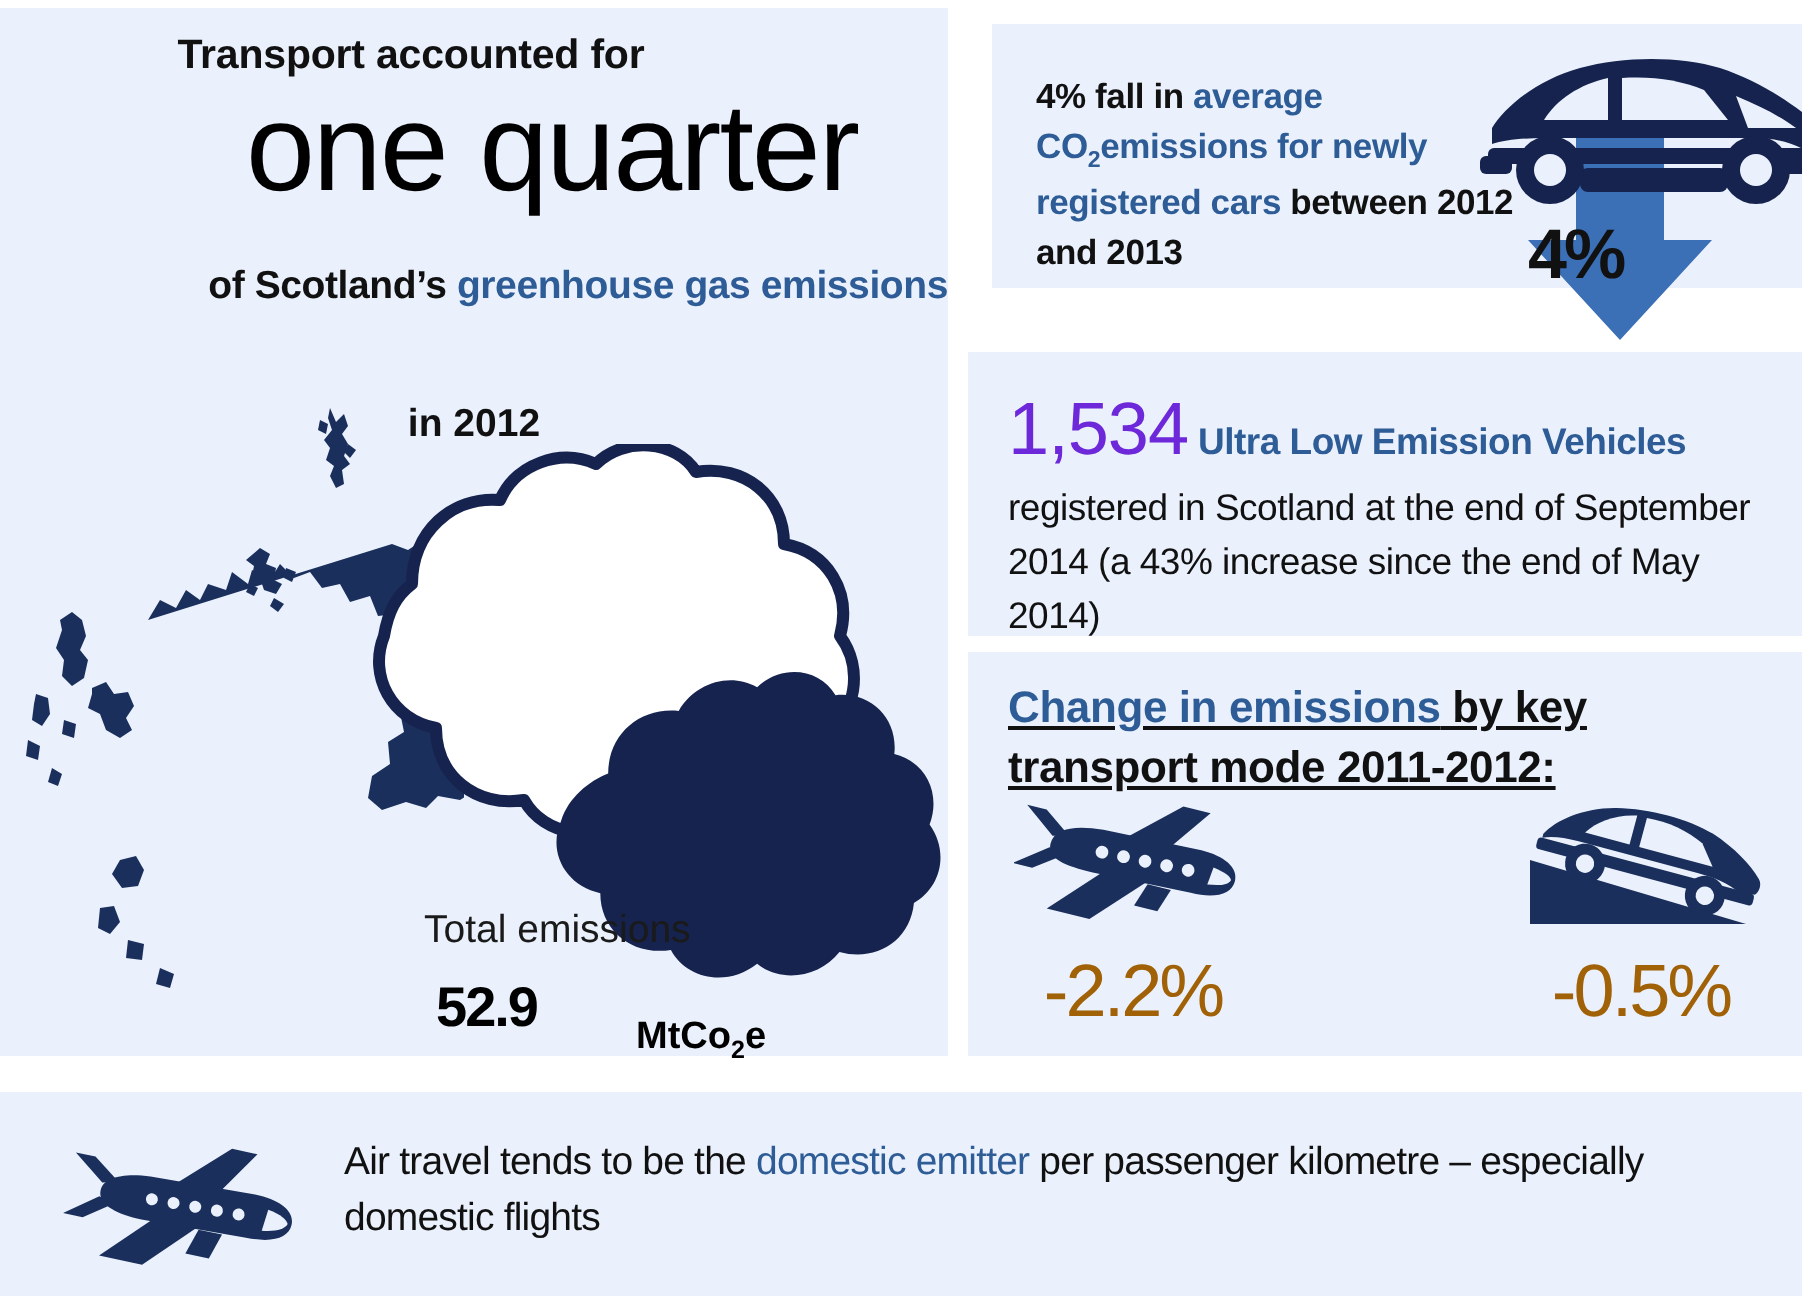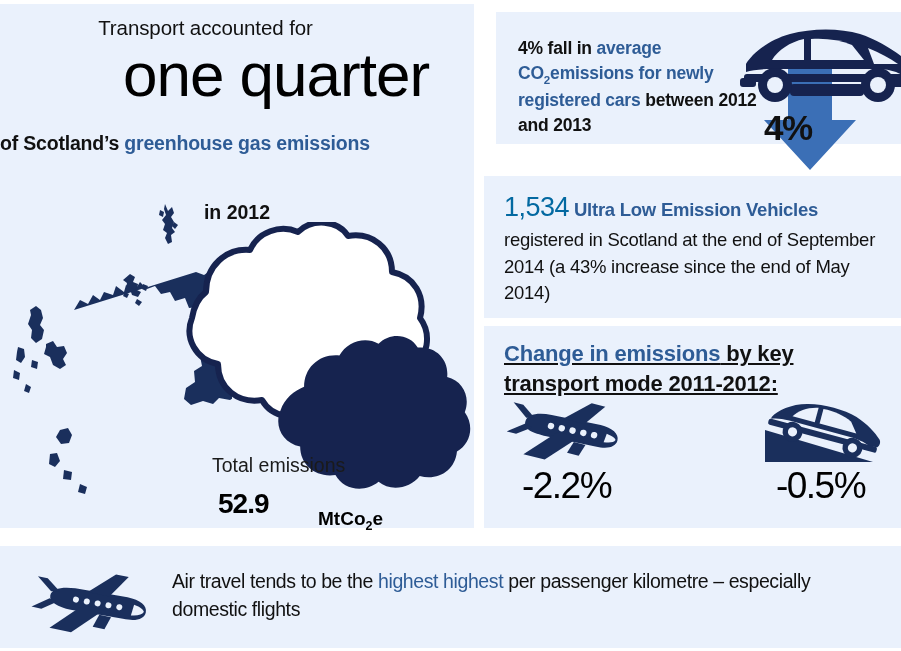--- a/index.html
+++ b/index.html
@@ -30,37 +30,37 @@
 
   
   #panel-left { left: 0; top: 4px; width: 474px; height: 524px; }
 
   .head-line1 {
     position: absolute;
     left: 0; top: 12px; width: 411px;
     text-align: center;
     font-size: 20.5px;
     color: #111111;
-    font-weight: 400;
+    font-weight: 700;
     letter-spacing: -0.1px;
   }
   .head-big {
     position: absolute;
     left: 0; top: 40px; width: 552px;
     text-align: center;
     font-size: 62px;
     line-height: 1.0;
     color: #000000;
     font-weight: 300;
     letter-spacing: -1px;
   }
   .head-line3 {
     position: absolute;
     left: 0; top: 128px; width: 474px;
-    text-align: left;
+    text-align: right;
     font-size: 19.5px;
     color: #111111;
     font-weight: 600;
     letter-spacing: -0.2px;
   }
   .head-line3 .blue { color: #2e5c96; }
   .head-line4 {
     position: absolute;
     left: 0; top: 152px; width: 474px;
     text-align: center;
@@ -154,23 +154,23 @@
   #ulev-body {
     position: absolute;
     left: 20px; top: 12px; width: 390px;
     font-size: 18.5px;
     line-height: 1.44;
     color: #111111;
     font-weight: 400;
     letter-spacing: -0.25px;
   }
   #ulev-number {
-    font-size: 27px;
+    font-size: 37px;
     font-weight: 400;
-    color: #0369a1;
+    color: #6d28d9;
     letter-spacing: -0.5px;
   }
   #ulev-bold-blue {
     font-size: 18.5px;
     font-weight: 700;
     color: #2e5c96;
   }
 
   
   #panel-change { left: 484px; top: 326px; width: 417px; height: 202px; }
@@ -192,25 +192,25 @@
     width: 133px;
     text-align: center;
   }
   .mode-icon {
     height: 76px;
     display: block;
     margin: 0 auto;
   }
   .mode-pct {
     font-size: 37px;
-    color: #000000;
+    color: #a16207;
     font-weight: 400;
     letter-spacing: -1.5px;
     line-height: 1;
-    margin-top: 1px;
+    margin-top: 11px;
   }
   #mode-col-0 { left: 16px; }
   #mode-col-1 { left: 142px; }
   #mode-col-2 { left: 270px; }
 
   
   #panel-banner { left: 0; top: 546px; width: 901px; height: 102px; }
   #banner-plane {
     position: absolute;
     left: 30px; top: 18px;
@@ -427,16 +427,16 @@
         <circle cx="68" cy="38.2" r="3" fill="#eaf1fc"></circle>
         <circle cx="79" cy="37.8" r="3" fill="#eaf1fc"></circle>
         <circle cx="90" cy="37.4" r="3" fill="#eaf1fc"></circle>
         <path d="M54 43 L76 43 L48 72 L26 72 Z"></path>
         <path d="M56 29 L80 6 L93 6 L78 29 Z"></path>
         <path d="M20 36 L4 24 L14 24 L28 34 Z"></path>
         <path d="M20 43 L4 55 L14 55 L28 45 Z"></path>
         <path d="M72 49 L84 49 L80 62 L68 62 Z"></path>
       </g>
     </svg>
-    <div id="banner-text"><span>Air travel tends to be the </span><span class="blue">highest highest</span><span> per passenger kilometre – especially domestic flights</span></div>
+    <div id="banner-text"><span>Air travel tends to be the </span><span class="blue">domestic emitter</span><span> per passenger kilometre – especially domestic flights</span></div>
   </div>
 
 </div>
 
 </body></html>

